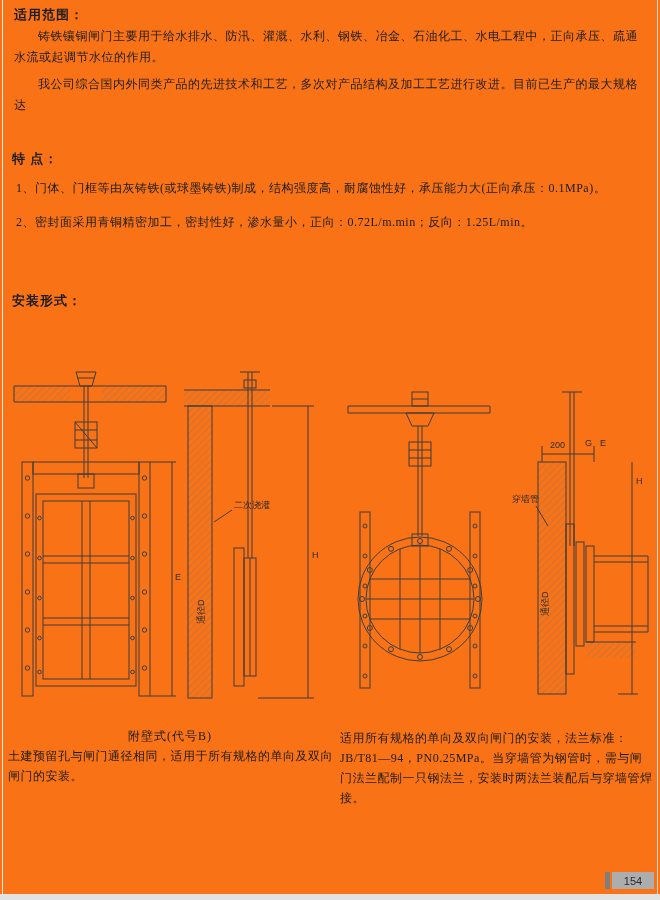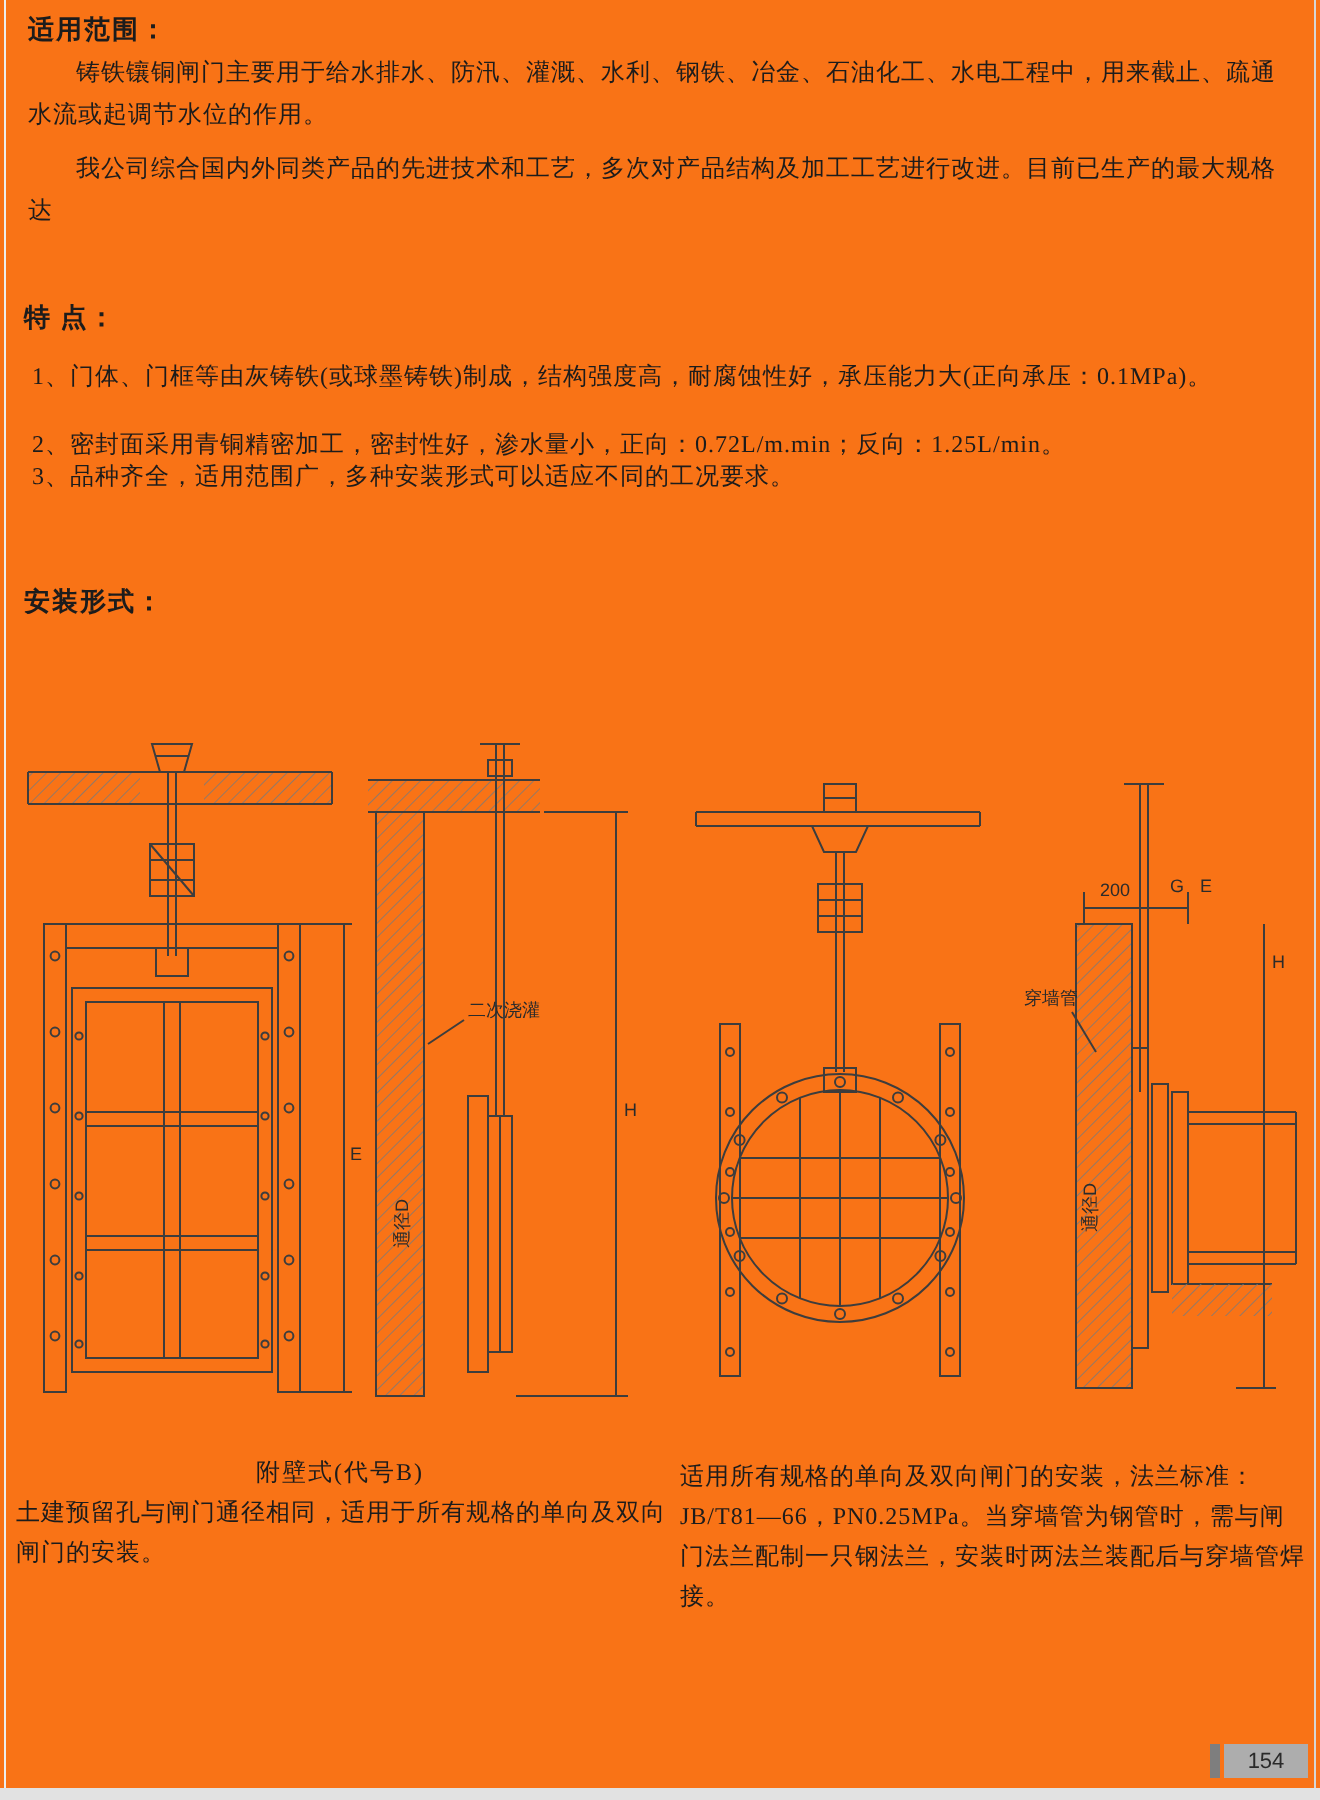--- a/index.html
+++ b/index.html
@@ -23,27 +23,26 @@
 </style>
 </head>
 <body>
 
 <div class="canvas">
   <div class="edge-l"></div>
   <div class="edge-r"></div>
   <div class="edge-b"></div>
 
   <div class="h1" style="left:14px;top:6px;">适用范围：</div>
-  <p class="body indent" style="left:14px;top:26px;width:634px;">铸铁镶铜闸门主要用于给水排水、防汛、灌溉、水利、钢铁、冶金、石油化工、水电工程中，用来截止、疏通水流或起调节水位的作用。</p>
+  <p class="body indent" style="left:14px;top:26px;width:634px;">铸铁镶铜闸门主要用于给水排水、防汛、灌溉、水利、钢铁、冶金、石油化工、水电工程中，正向承压、疏通水流或起调节水位的作用。</p>
   <p class="body indent" style="left:14px;top:74px;width:634px;">我公司综合国内外同类产品的先进技术和工艺，多次对产品结构及加工工艺进行改进。目前已生产的最大规格达</p>
 
   <div class="h1" style="left:12px;top:150px;">特  点：</div>
   <p class="body feat" style="left:16px;top:176px;width:636px;">1、门体、门框等由灰铸铁(或球墨铸铁)制成，结构强度高，耐腐蚀性好，承压能力大(正向承压：0.1MPa)。</p>
   <p class="body feat" style="left:16px;top:210px;width:636px;">2、密封面采用青铜精密加工，密封性好，渗水量小，正向：0.72L/m.min；反向：1.25L/min。</p>
-  <p class="body feat" style="left:16px;top:226px;width:636px;">3、品种齐全，适用范围广，多种安装形式可以适应不同的工况要求。</p>
 
   <div class="h1" style="left:12px;top:292px;">安装形式：</div>
 
   <svg style="left:8px;top:366px;" width="332" height="354" viewBox="0 0 332 354">
     <defs>
       <pattern id="hatchL" patternUnits="userSpaceOnUse" width="5" height="5" patternTransform="rotate(45)">
         <line x1="0" y1="0" x2="0" y2="5" stroke="#7a7a7a" stroke-width="0.8"></line>
       </pattern>
     </defs>
 
@@ -223,19 +222,19 @@
     <text x="208" y="64" font-size="9">200</text>
     <text x="243" y="62" font-size="9">G</text>
     <text x="258" y="62" font-size="9">E</text>
     <text x="170" y="118" font-size="9">穿墙管</text>
     <text transform="rotate(-90 206 232)" x="206" y="232" font-size="9">通径D</text>
     <text x="294" y="100" font-size="9">H</text>
   </svg>
 
   <div class="caption" style="left:88px;top:728px;width:164px;">附壁式(代号B)</div>
   <p class="desc" style="left:8px;top:746px;width:330px;">土建预留孔与闸门通径相同，适用于所有规格的单向及双向闸门的安装。</p>
-  <p class="desc" style="left:340px;top:728px;width:314px;">适用所有规格的单向及双向闸门的安装，法兰标准：JB/T81—66，PN0.25MPa。当穿墙管为钢管时，需与闸门法兰配制一只钢法兰，安装时两法兰装配后与穿墙管焊接。</p>
+  <p class="desc" style="left:340px;top:728px;width:314px;">适用所有规格的单向及双向闸门的安装，法兰标准：JB/T81—94，PN0.25MPa。当穿墙管为钢管时，需与闸门法兰配制一只钢法兰，安装时两法兰装配后与穿墙管焊接。</p>
 
   <div class="pageno">
     <div class="bar"></div>
     <div class="num">154</div>
   </div>
 </div>
 
 </body></html>

